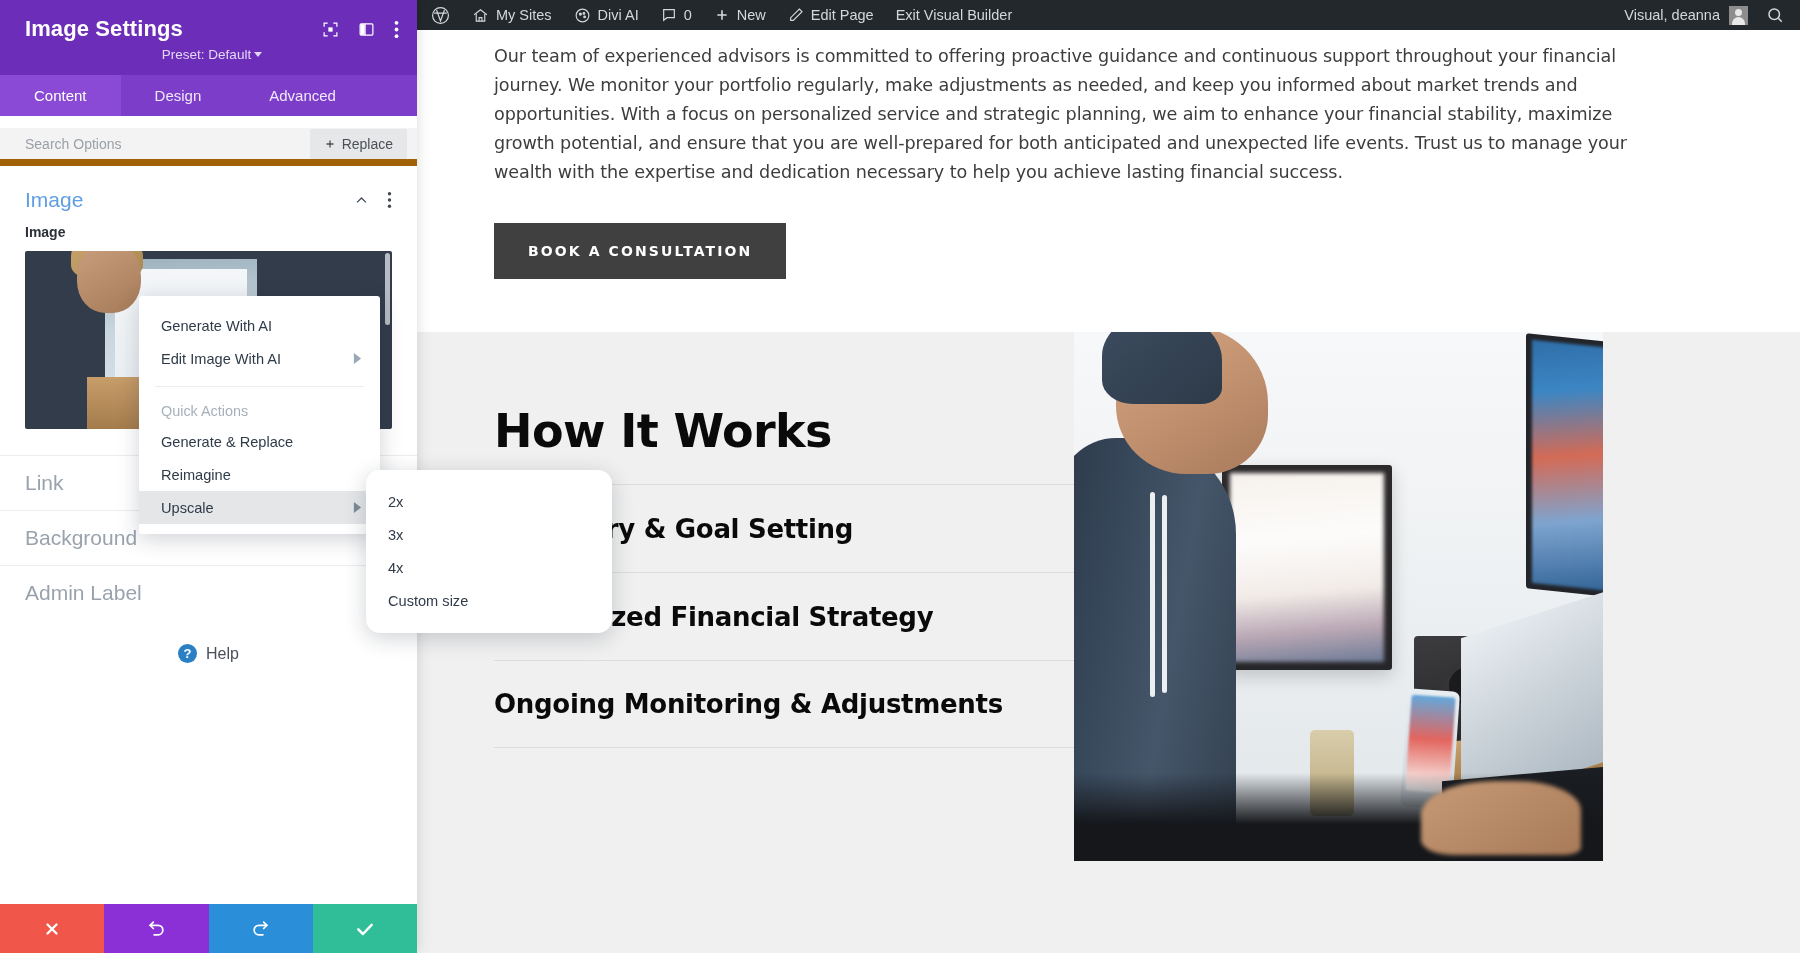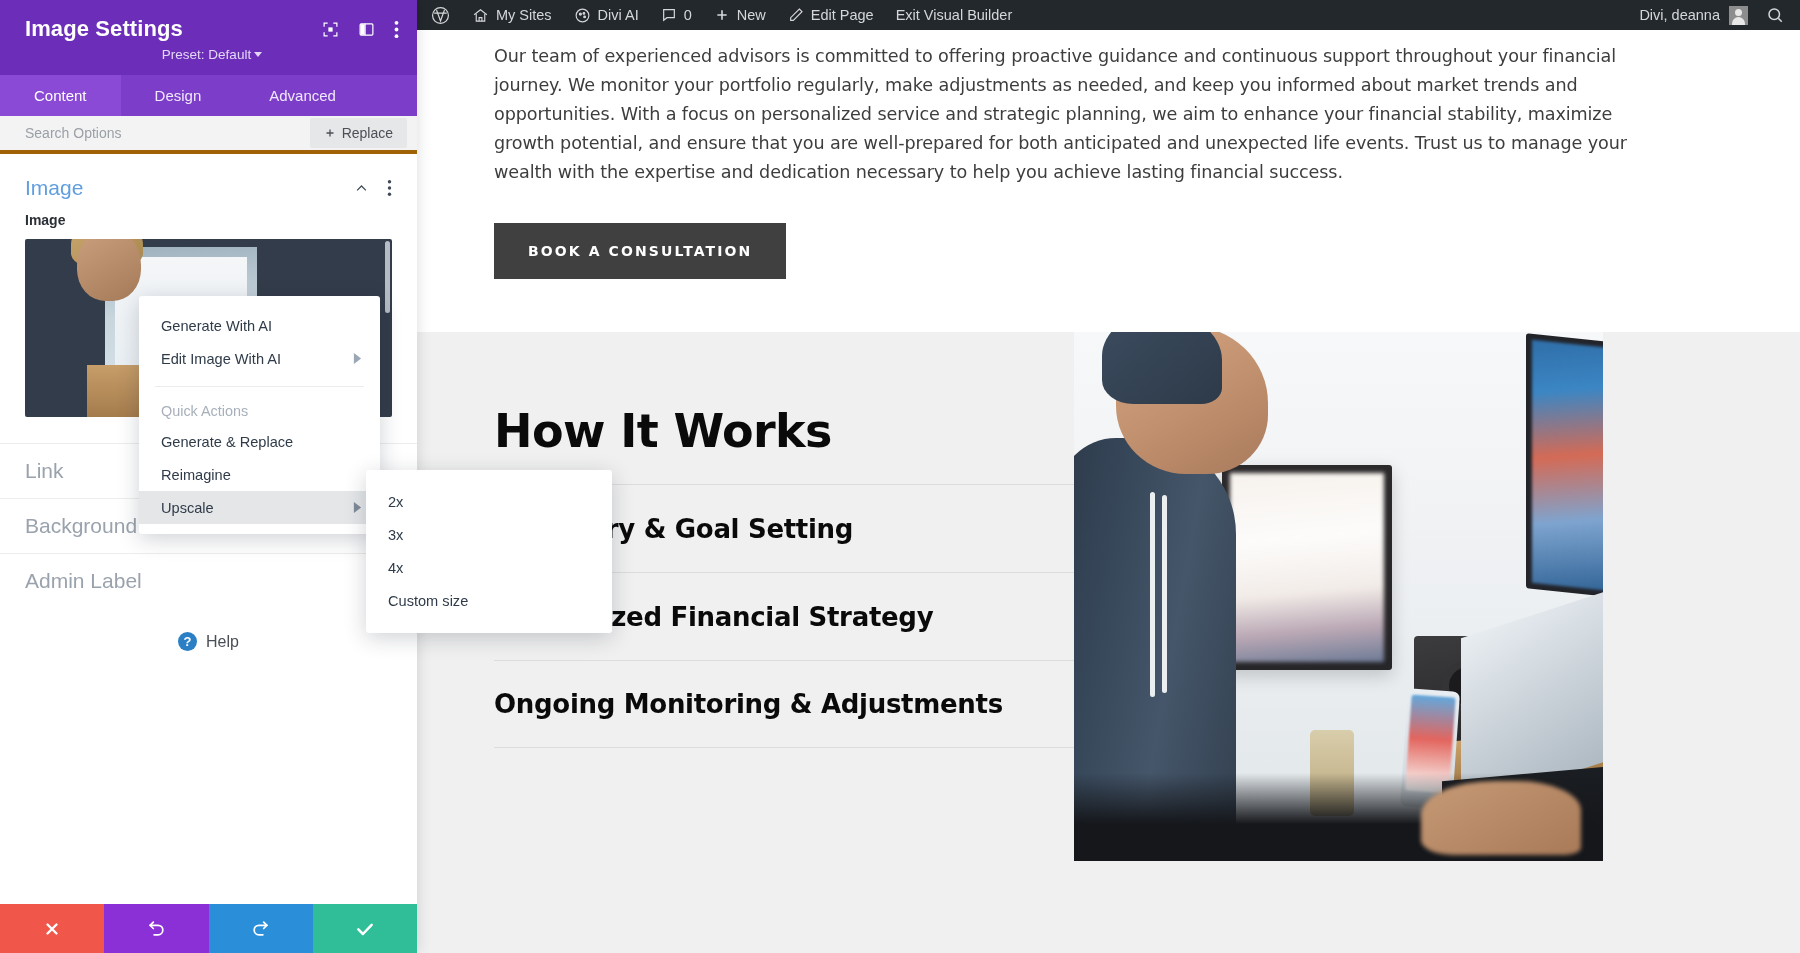--- a/index.html
+++ b/index.html
@@ -137,21 +137,21 @@
   .p-preset{ font-size:13.5px; color:#e4d6f5; margin-top:5px; }
   .caret-dn{ display:inline-block; border-left:4px solid transparent;
     border-right:4px solid transparent; border-top:5px solid #e4d6f5;
     margin-left:3px; vertical-align:2px; }
   .p-tabs{ display:flex; background:#7c3dc9; height:41px; }
   .p-tab{ flex:0 0 auto; padding:0 34px; display:flex; align-items:center;
     color:#f1e8fb; font-size:15px; height:100%; }
   .p-tab.active{ background:#8b4ad6; color:#fff; }
   .p-search{
     height:38px; background:#f3f3f4; display:flex; align-items:center;
-    padding:0 10px 0 25px; border-bottom:4px solid #a16207; position:relative;
+    padding:0 10px 0 25px; border-bottom:7px solid #a16207; position:relative;margin-top:12px;
   }
   .p-searchin{ font-size:14px; color:#9aa0a6; }
   .p-filter{
     margin-left:auto; background:#e6e7e9; color:#4c4f56; font-size:14px;
     padding:7px 14px; display:flex; align-items:center; gap:6px; border-radius:2px;
   }
   .p-body{ flex:1; overflow:hidden; position:relative; background:#fff; }
   .sect-head{ display:flex; align-items:center; padding:22px 25px 12px 25px; }
   .sect-title{ color:#5f9ee0; font-size:21px; }
   .sect-icons{ margin-left:auto; display:flex; align-items:center; gap:18px; color:#3f4a54; }
@@ -199,21 +199,21 @@
     font-family:"Liberation Sans", sans-serif;
   }
   .ctx-item{ height:33px; display:flex; align-items:center; padding:0 18px 0 22px; }
   .ctx-item .ctx-arrow{ margin-left:auto; color:#9aa7b4; font-size:11px; }
   .ctx-item.hl{ background:#e4e6e8; }
   .ctx-sep{ height:1px; background:#eaeced; margin:11px 16px 9px 16px; }
   .ctx-group{ height:29px; display:flex; align-items:center; padding:0 22px;
     color:#a7b0ba; font-size:14.4px; }
   .submenu{
     position:absolute; left:366px; top:470px; width:246px; background:#fff;
-    box-shadow:0 5px 22px rgba(20,30,50,.20); border-radius:3px; z-index:85;
+    box-shadow:0 5px 22px rgba(20,30,50,.20); border-radius:14px; z-index:85;
     padding:15px 0 16px 0; font-size:14.6px; color:#2f3b49;
   }
   .sub-item{ height:33px; display:flex; align-items:center; padding:0 22px; }
 </style>
 </head>
 <body>
 
 <div id="root">
 
   <div class="wp-adminbar">
@@ -278,21 +278,21 @@
         <span>Edit Page</span>
       </div>
 
       <div class="ab-item">
         <span>Exit Visual Builder</span>
       </div>
     </div>
 
     <div class="ab-right">
       <div class="ab-howdy">
-        <span>Divi, deanna</span>
+        <span>Visual, deanna</span>
         <span class="ab-avatar"></span>
       </div>
       <div class="ab-search">
         <span>
           <svg class="icn" width="18" height="18" viewBox="0 0 24 24" fill="none" stroke="#d5d7d9" stroke-width="2">
             <circle cx="11" cy="11" r="7"></circle>
               <path d="M16.5 16.5L21 21"></path>
           </svg>
         </span>
       </div>

